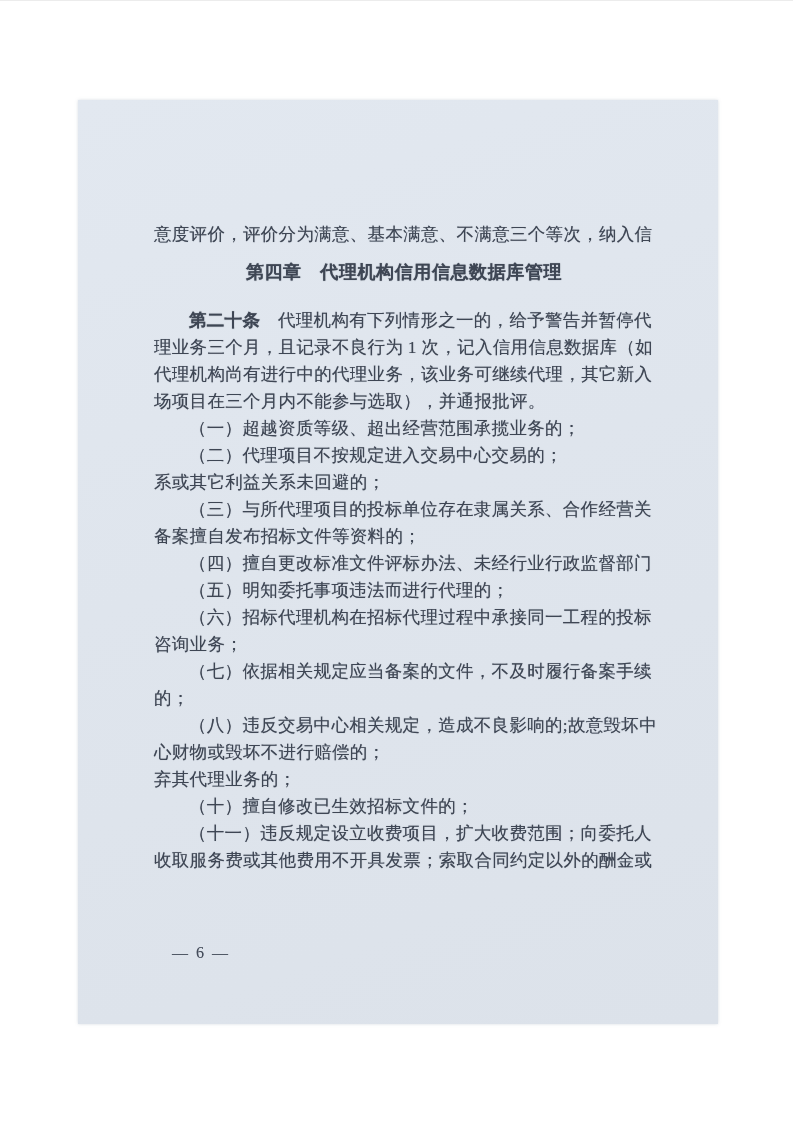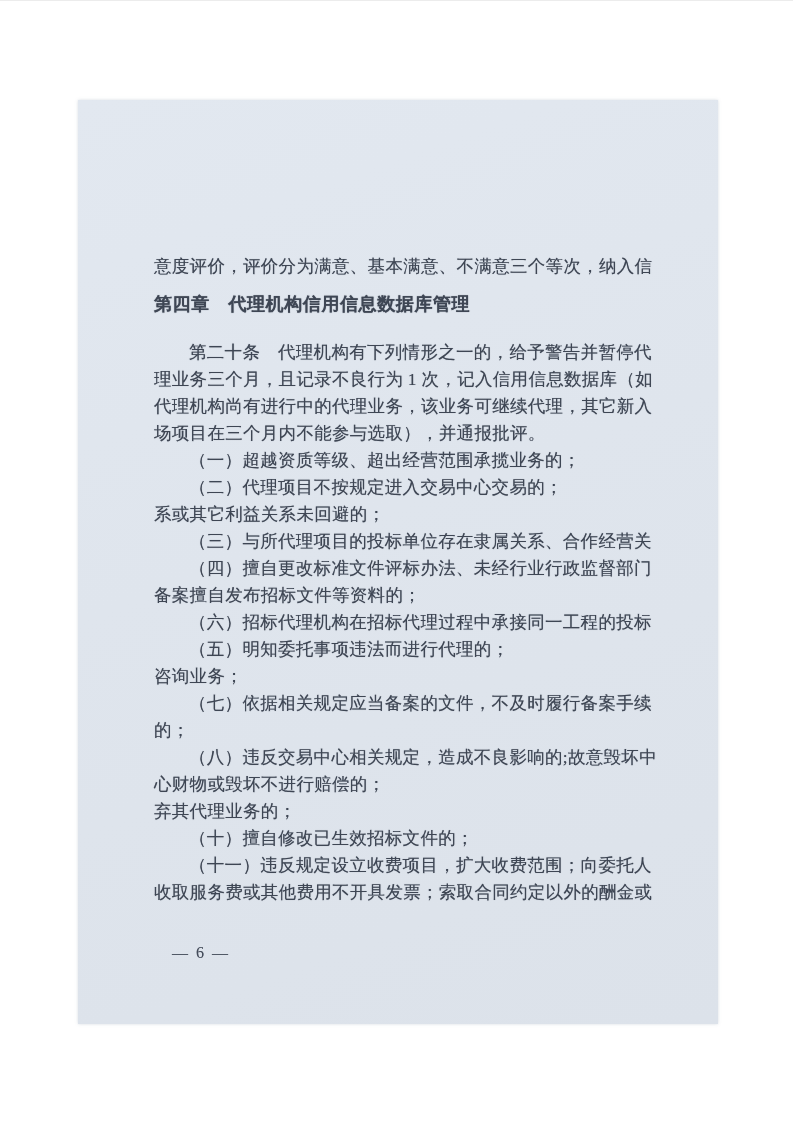--- a/index.html
+++ b/index.html
@@ -30,42 +30,41 @@
   .text-column {
     position: absolute;
     left: 76px;
     top: 121px;
     width: 500px;
     color: #3e4654;
     font-size: 17.5px;
     line-height: 27px;
     letter-spacing: 0.3px;
     text-shadow: 0 0 0.7px rgba(62, 70, 84, 0.55);
-    margin-top: 32px;
   }
   .line {
     margin: 0;
     white-space: nowrap;
   }
   .indent {
     text-indent: 35px;
   }
   .chapter-heading {
     margin: 11px 0 21px 0;
-    text-align: left;
+    text-align: center;
     font-weight: 700;
     font-size: 18px;
     line-height: 27px;
     letter-spacing: 0.6px;
     text-shadow: 0 0 0.9px rgba(62, 70, 84, 0.75);
     white-space: nowrap;
     text-indent: 0;
   }
   .article-number {
-    font-weight: 400;
+    font-weight: 700;
     text-shadow: 0 0 0.9px rgba(62, 70, 84, 0.75);
   }
   .page-footer {
     position: absolute;
     left: 94px;
     top: 843px;
     font-size: 16px;
     line-height: 20px;
     letter-spacing: 2px;
     color: #454d5b;
@@ -85,24 +84,24 @@
 
       <p class="line indent"><span class="article-number">第二十条</span><span>　代理机构有下列情形之一的，给予警告并暂停代</span></p>
       <p class="line">理业务三个月，且记录不良行为 1 次，记入信用信息数据库（如</p>
       <p class="line">代理机构尚有进行中的代理业务，该业务可继续代理，其它新入</p>
       <p class="line">场项目在三个月内不能参与选取），并通报批评。</p>
 
       <p class="line indent">（一）超越资质等级、超出经营范围承揽业务的；</p>
       <p class="line indent">（二）代理项目不按规定进入交易中心交易的；</p>
       <p class="line">系或其它利益关系未回避的；</p>
       <p class="line indent">（三）与所代理项目的投标单位存在隶属关系、合作经营关</p>
+      <p class="line">备案擅自发布招标文件等资料的；</p>
       <p class="line indent">（四）擅自更改标准文件评标办法、未经行业行政监督部门</p>
-      <p class="line">备案擅自发布招标文件等资料的；</p>
+      <p class="line indent">（五）明知委托事项违法而进行代理的；</p>
       <p class="line indent">（六）招标代理机构在招标代理过程中承接同一工程的投标</p>
-      <p class="line indent">（五）明知委托事项违法而进行代理的；</p>
       <p class="line">咨询业务；</p>
       <p class="line indent">（七）依据相关规定应当备案的文件，不及时履行备案手续</p>
       <p class="line">的；</p>
       <p class="line indent">（八）违反交易中心相关规定，造成不良影响的;故意毁坏中</p>
       <p class="line">心财物或毁坏不进行赔偿的；</p>
       <p class="line">弃其代理业务的；</p>
       <p class="line indent">（十）擅自修改已生效招标文件的；</p>
       <p class="line indent">（十一）违反规定设立收费项目，扩大收费范围；向委托人</p>
       <p class="line">收取服务费或其他费用不开具发票；索取合同约定以外的酬金或</p>
 

